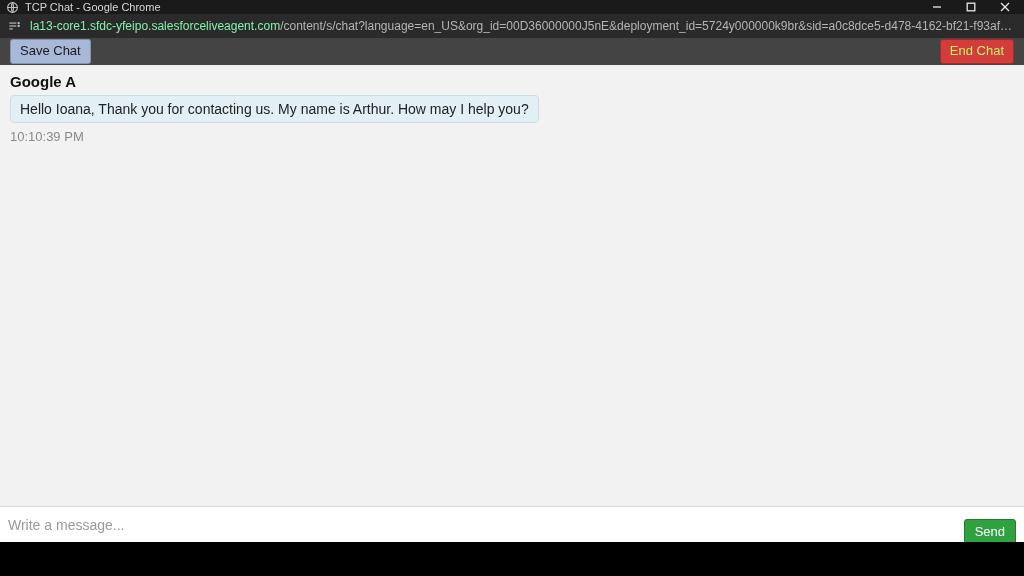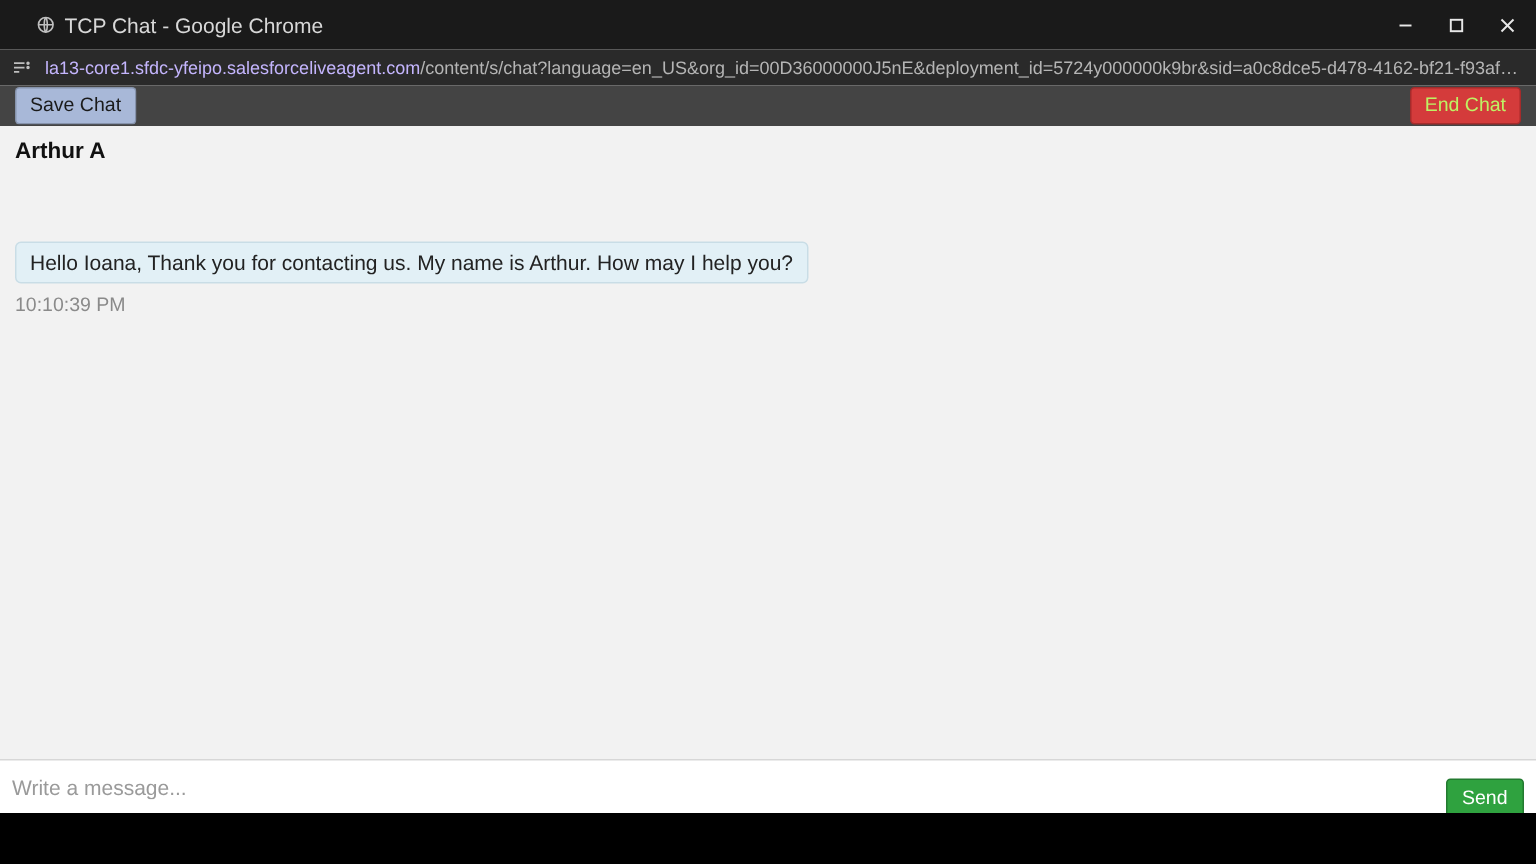--- a/index.html
+++ b/index.html
@@ -1,27 +1,27 @@
 <!DOCTYPE html>
 <html><head>
 <meta charset="utf-8">
 <style>
   * { box-sizing: border-box; margin: 0; padding: 0; }
   html, body { width: 1024px; height: 576px; font-family: Arial, Helvetica, sans-serif; overflow: hidden; }
   body { display: flex; flex-direction: column; background: #f2f2f2; }
 
   
   .titlebar {
-    height: 33px;
+    height: 14px;
     background: #1a1a1a;
     color: #d8d8d8;
     display: flex;
     align-items: center;
-    font-size: 14px;
-    padding: 0 2px 0 24px;
+    font-size: 11px;
+    padding: 0 2px 0 6px;
   }
   .titlebar .globe {
     width: 13px; height: 13px; margin-right: 6px;
     display: inline-flex; align-items: center; justify-content: center;
   }
   .titlebar .title { flex: 0 0 auto; }
   .titlebar .spacer { flex: 1; }
   .titlebar .winbtn {
     width: 34px; height: 22px;
     display: inline-flex; align-items: center; justify-content: center;
@@ -46,21 +46,21 @@
     color: #bfbfbf;
     flex-shrink: 0;
   }
   .urlbar .url {
     flex: 1;
     white-space: nowrap;
     overflow: hidden;
     text-overflow: ellipsis;
     color: #b5b5b5;
   }
-  .urlbar .url .host { color: #c4b5fd; text-align: right; }
+  .urlbar .url .host { color: #86efac; text-align: right; }
 
   
   .actionbar {
     height: 27px;
     background: #444444;
     display: flex;
     align-items: center;
     padding: 0 10px;
   }
   .actionbar .spacer { flex: 1; }
@@ -104,21 +104,20 @@
   }
   .msg-bubble {
     background: #e2f0f6;
     border: 1px solid #c9dde6;
     border-radius: 4px;
     padding: 5px 9px;
     font-size: 14px;
     color: #222;
     display: inline-block;
     max-width: 600px;
-    margin-top: 47px;
   }
   .timestamp {
     font-size: 13px;
     color: #8a8a8a;
     margin-top: 6px;
   }
 
   
   .compose {
     height: 36px;
@@ -190,21 +189,21 @@
   </span>
 </div>
 
 <div class="actionbar">
   <button class="btn btn-save">Save Chat</button>
   <span class="spacer"></span>
   <button class="btn btn-end">End Chat</button>
 </div>
 
 <div class="chat">
-  <div class="agent-name">Arthur A</div>
+  <div class="agent-name">Google A</div>
   <div class="msg-bubble">Hello Ioana, Thank you for contacting us. My name is Arthur. How may I help you?</div>
   <div class="timestamp">10:10:39 PM</div>
 </div>
 
 <div class="compose">
   <input type="text" placeholder="Write a message..." style="">
   <button class="btn btn-send">Send</button>
 </div>
 
 <div class="bottomstrip"></div>

